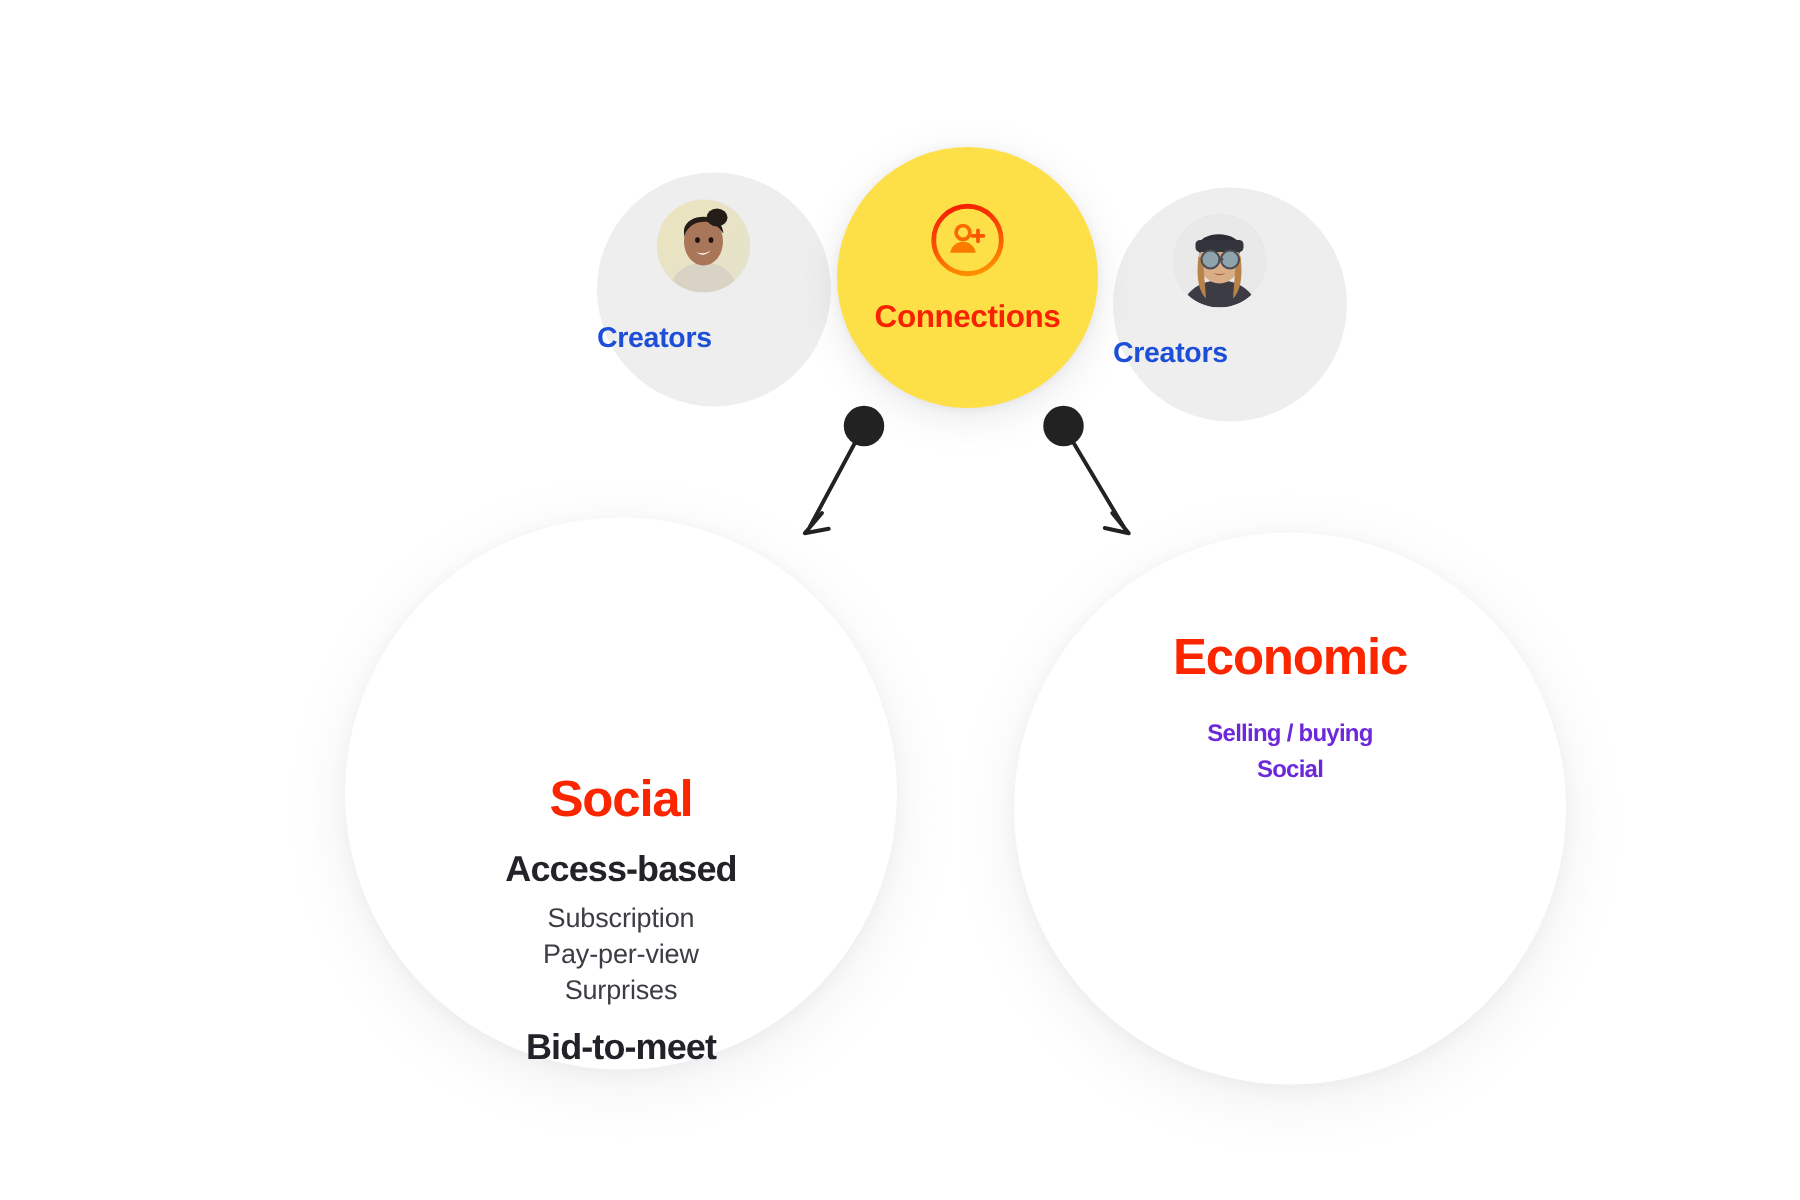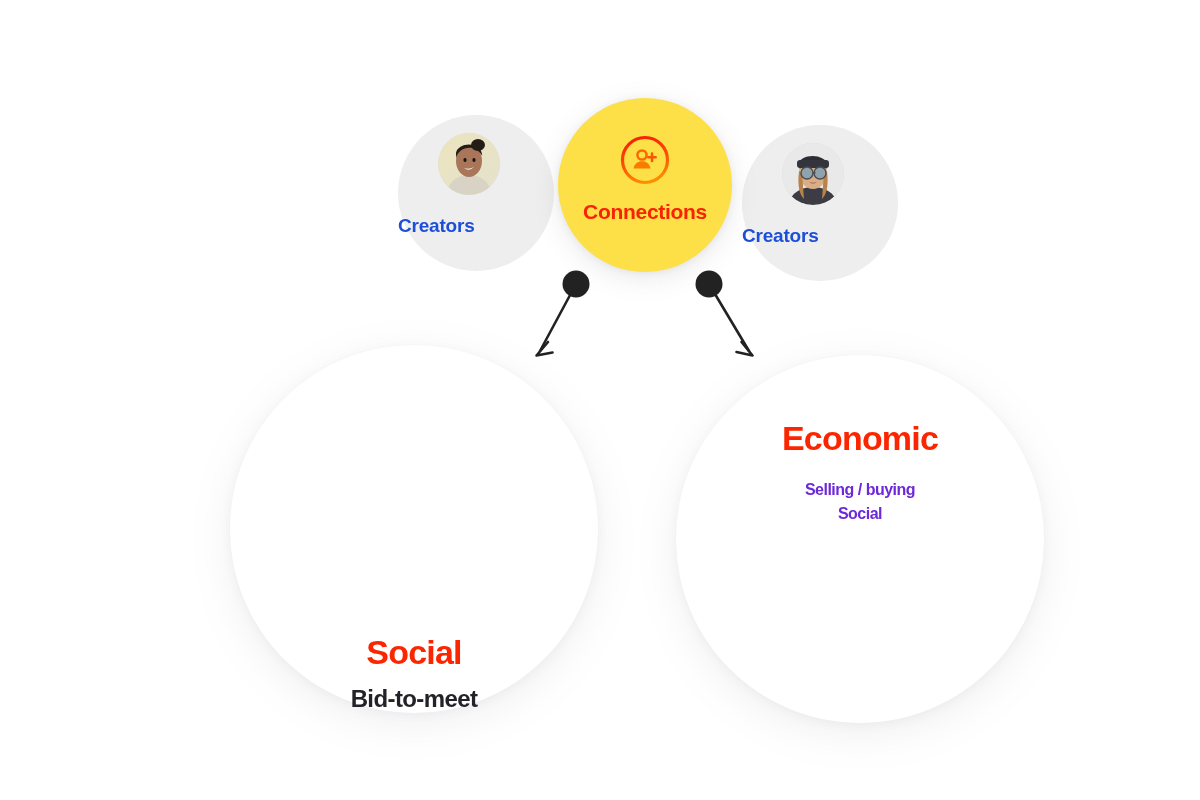--- a/index.html
+++ b/index.html
@@ -240,20 +240,28 @@
       <line x1="709" y1="284" x2="749" y2="351" stroke="#222222" stroke-width="2.6" stroke-linecap="round"></line>
       <path d="M736.5 352 L752.5 355.5 L741.5 342" fill="none" stroke="#222222" stroke-width="2.6" stroke-linecap="round" stroke-linejoin="round"></path>
       <circle cx="709" cy="284" r="13.5" fill="#222222"></circle>
     </g>
   </svg>
 
   <div class="circle big-circle" id="social-circle">
     <div class="big-title">Social</div>
 
 
+    <div class="social-group">
+      <div class="group-head">Access-based</div>
+      <div class="group-items">
+        <div class="group-item">Subscription</div>
+        <div class="group-item">Pay-per-view</div>
+        <div class="group-item">Surprises</div>
+      </div>
+    </div>
 
     <div class="social-group">
       <div class="group-head">Bid-to-meet</div>
     </div>
   </div>
 
   <div class="circle big-circle" id="economic-circle">
     <div class="big-title">Economic</div>
     <div class="econ-list">
       <div class="econ-item">Selling / buying</div>

